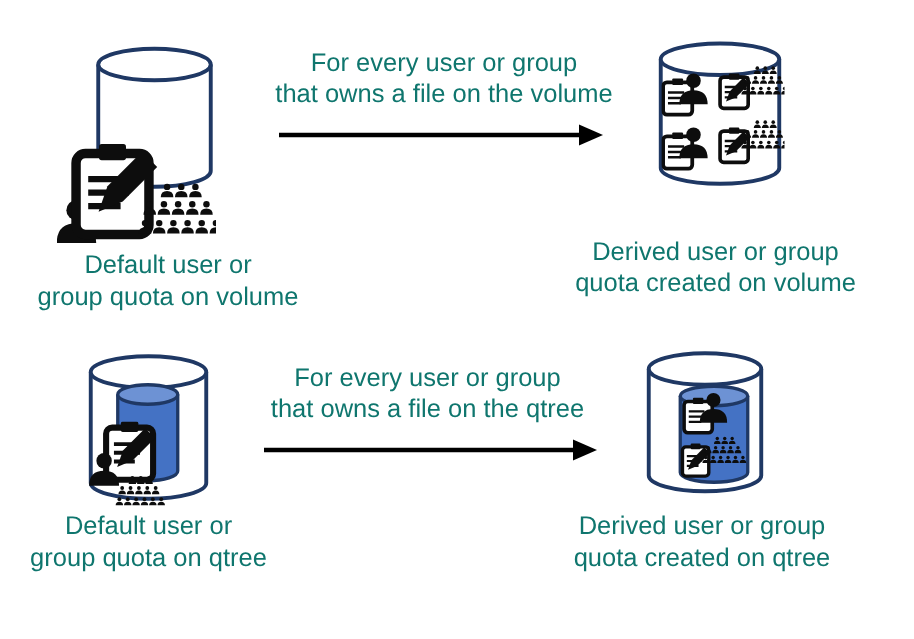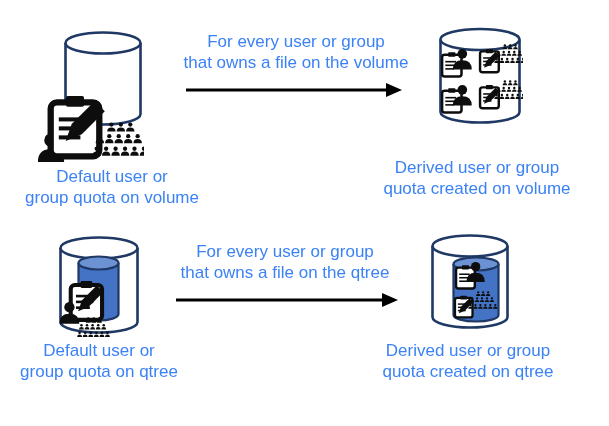--- a/index.html
+++ b/index.html
@@ -2,21 +2,21 @@
 <html><head>
 <meta charset="utf-8">
 <style>
   html,body{margin:0;padding:0;background:#fff;}
   .canvas{
     position:relative;width:609px;height:426px;background:#fff;
     font-family:"Liberation Sans",sans-serif;overflow:hidden;
   }
   .abs{position:absolute;}
   .label{
-    position:absolute;font-size:17px;line-height:21px;color:#3b82f6;
+    position:absolute;font-size:17px;line-height:21px;color:#0f766e;
     text-align:center;white-space:pre-line;
   }
   svg .ink{fill:#0d0d0d;}
 </style>
 </head>
 <body>
 
 <div class="canvas">
 
   <svg width="0" height="0" style="position:absolute" aria-hidden="true">

